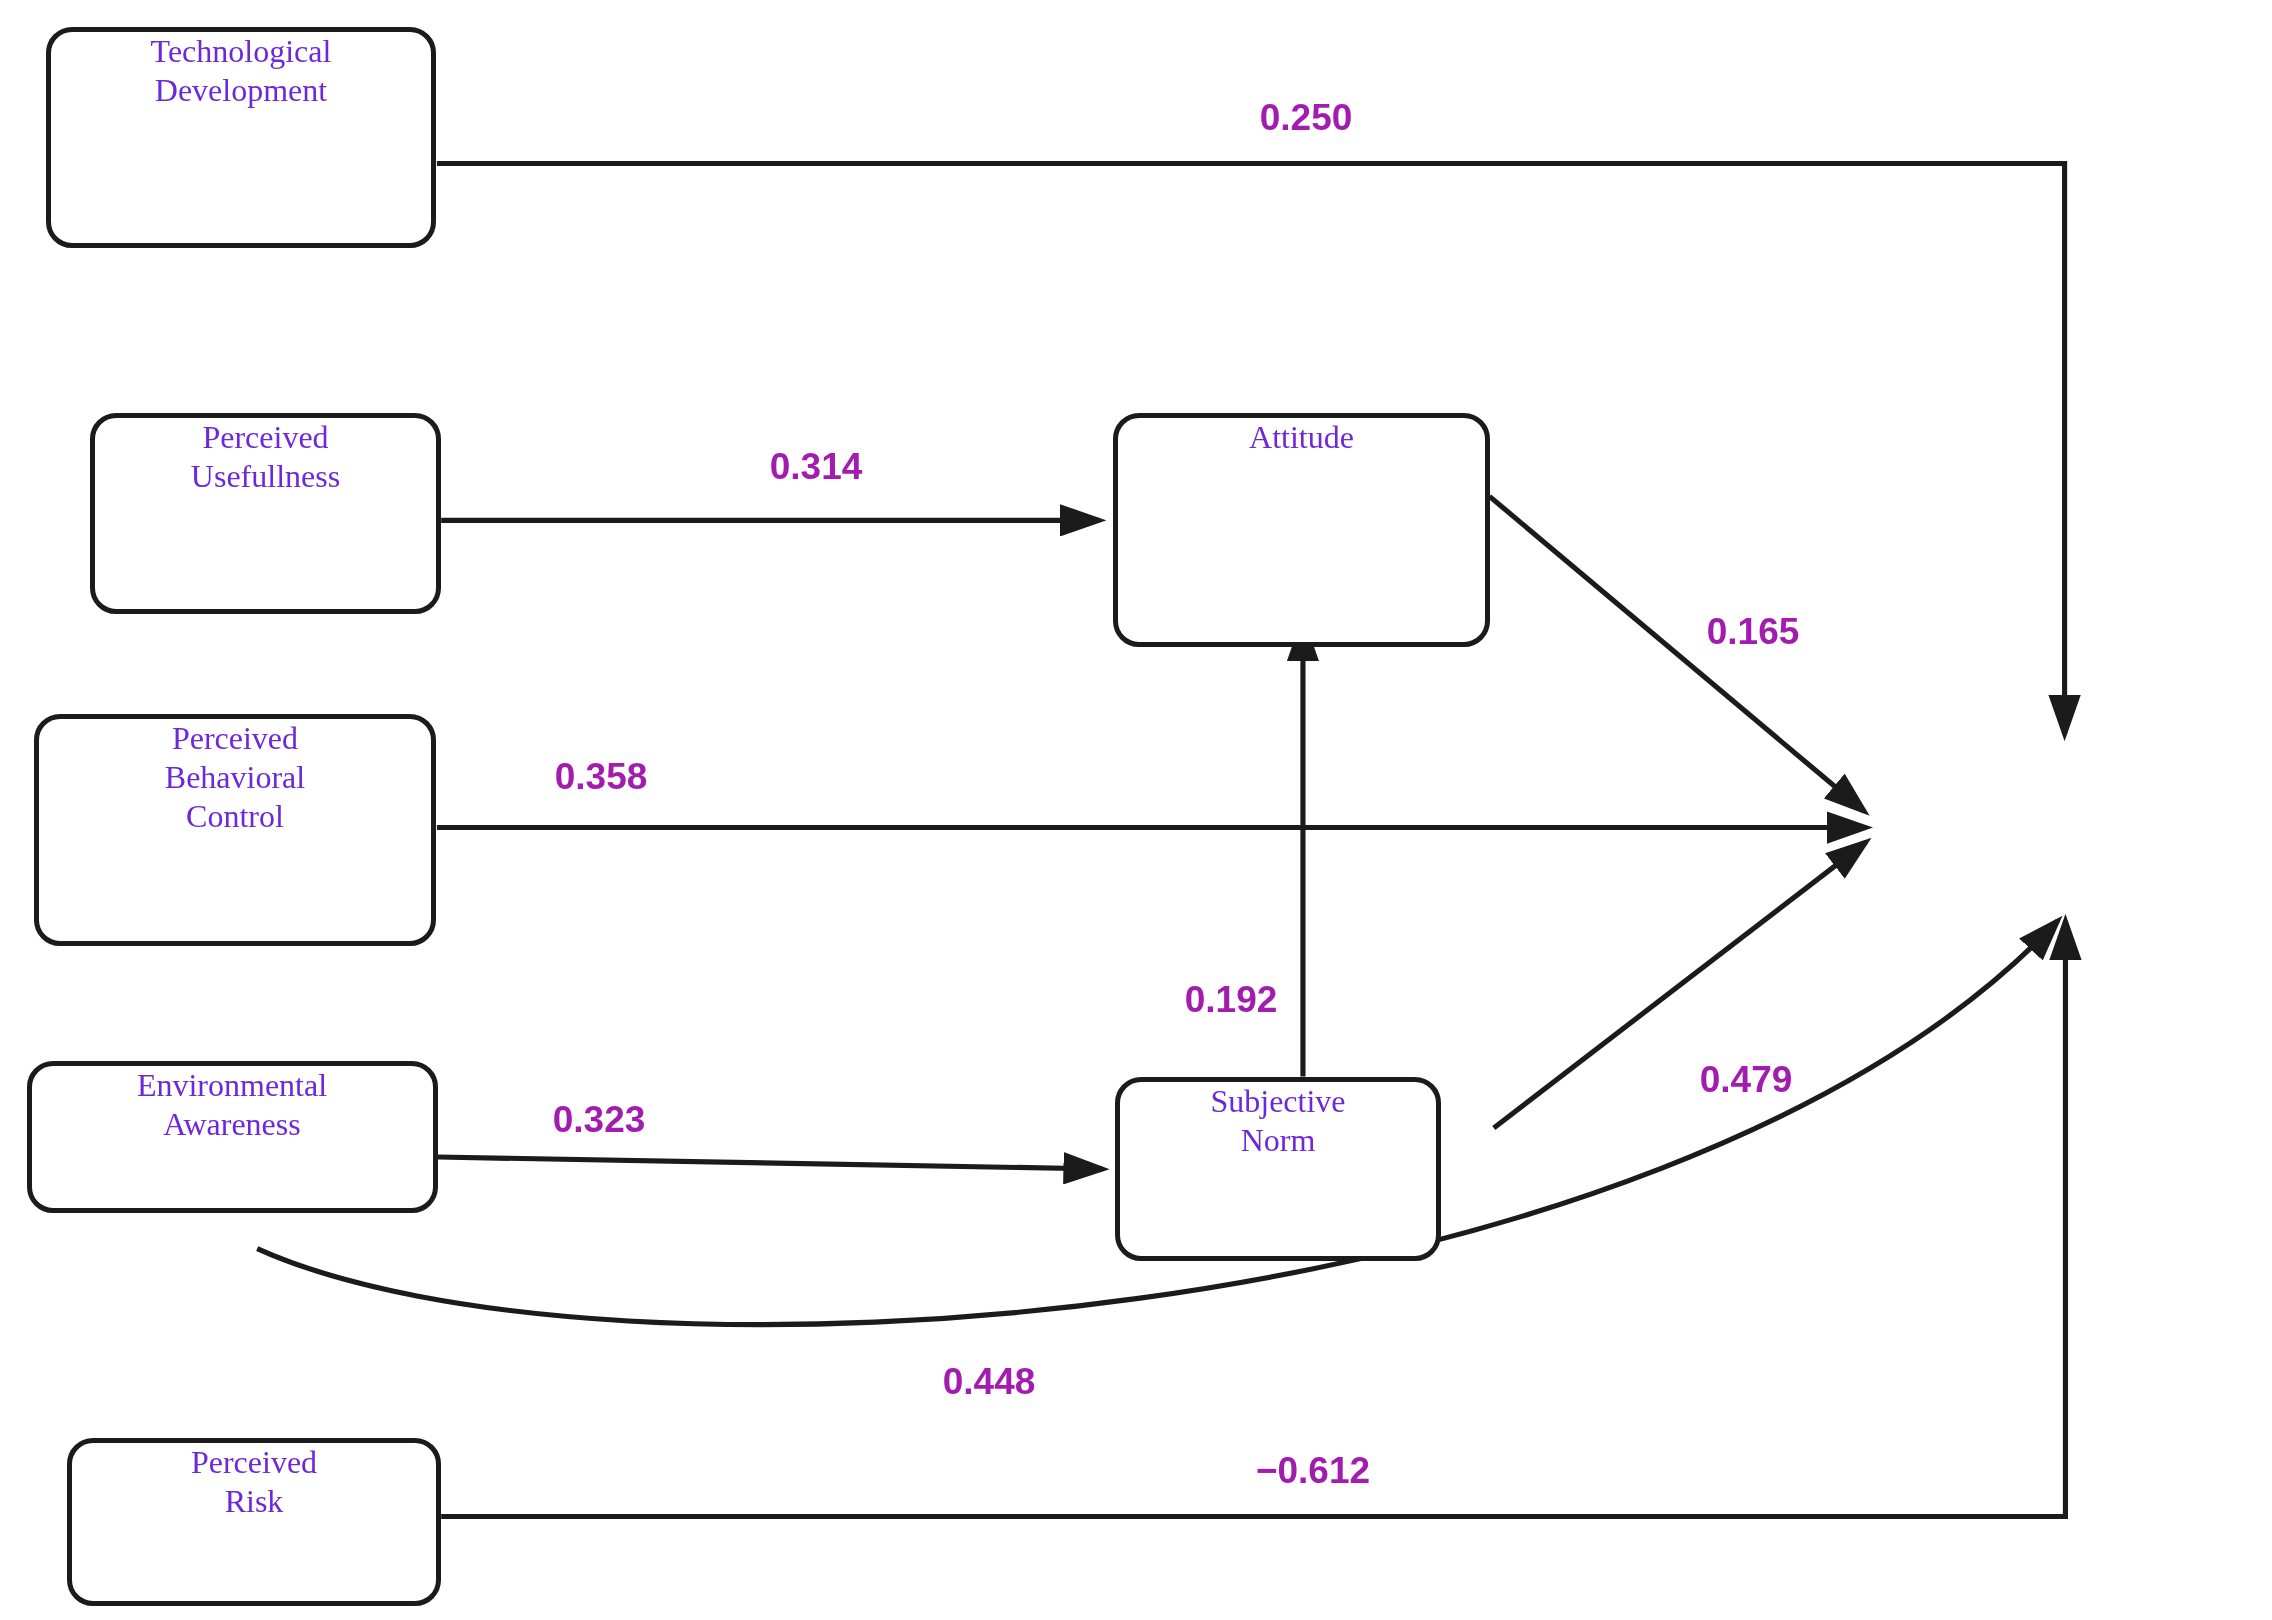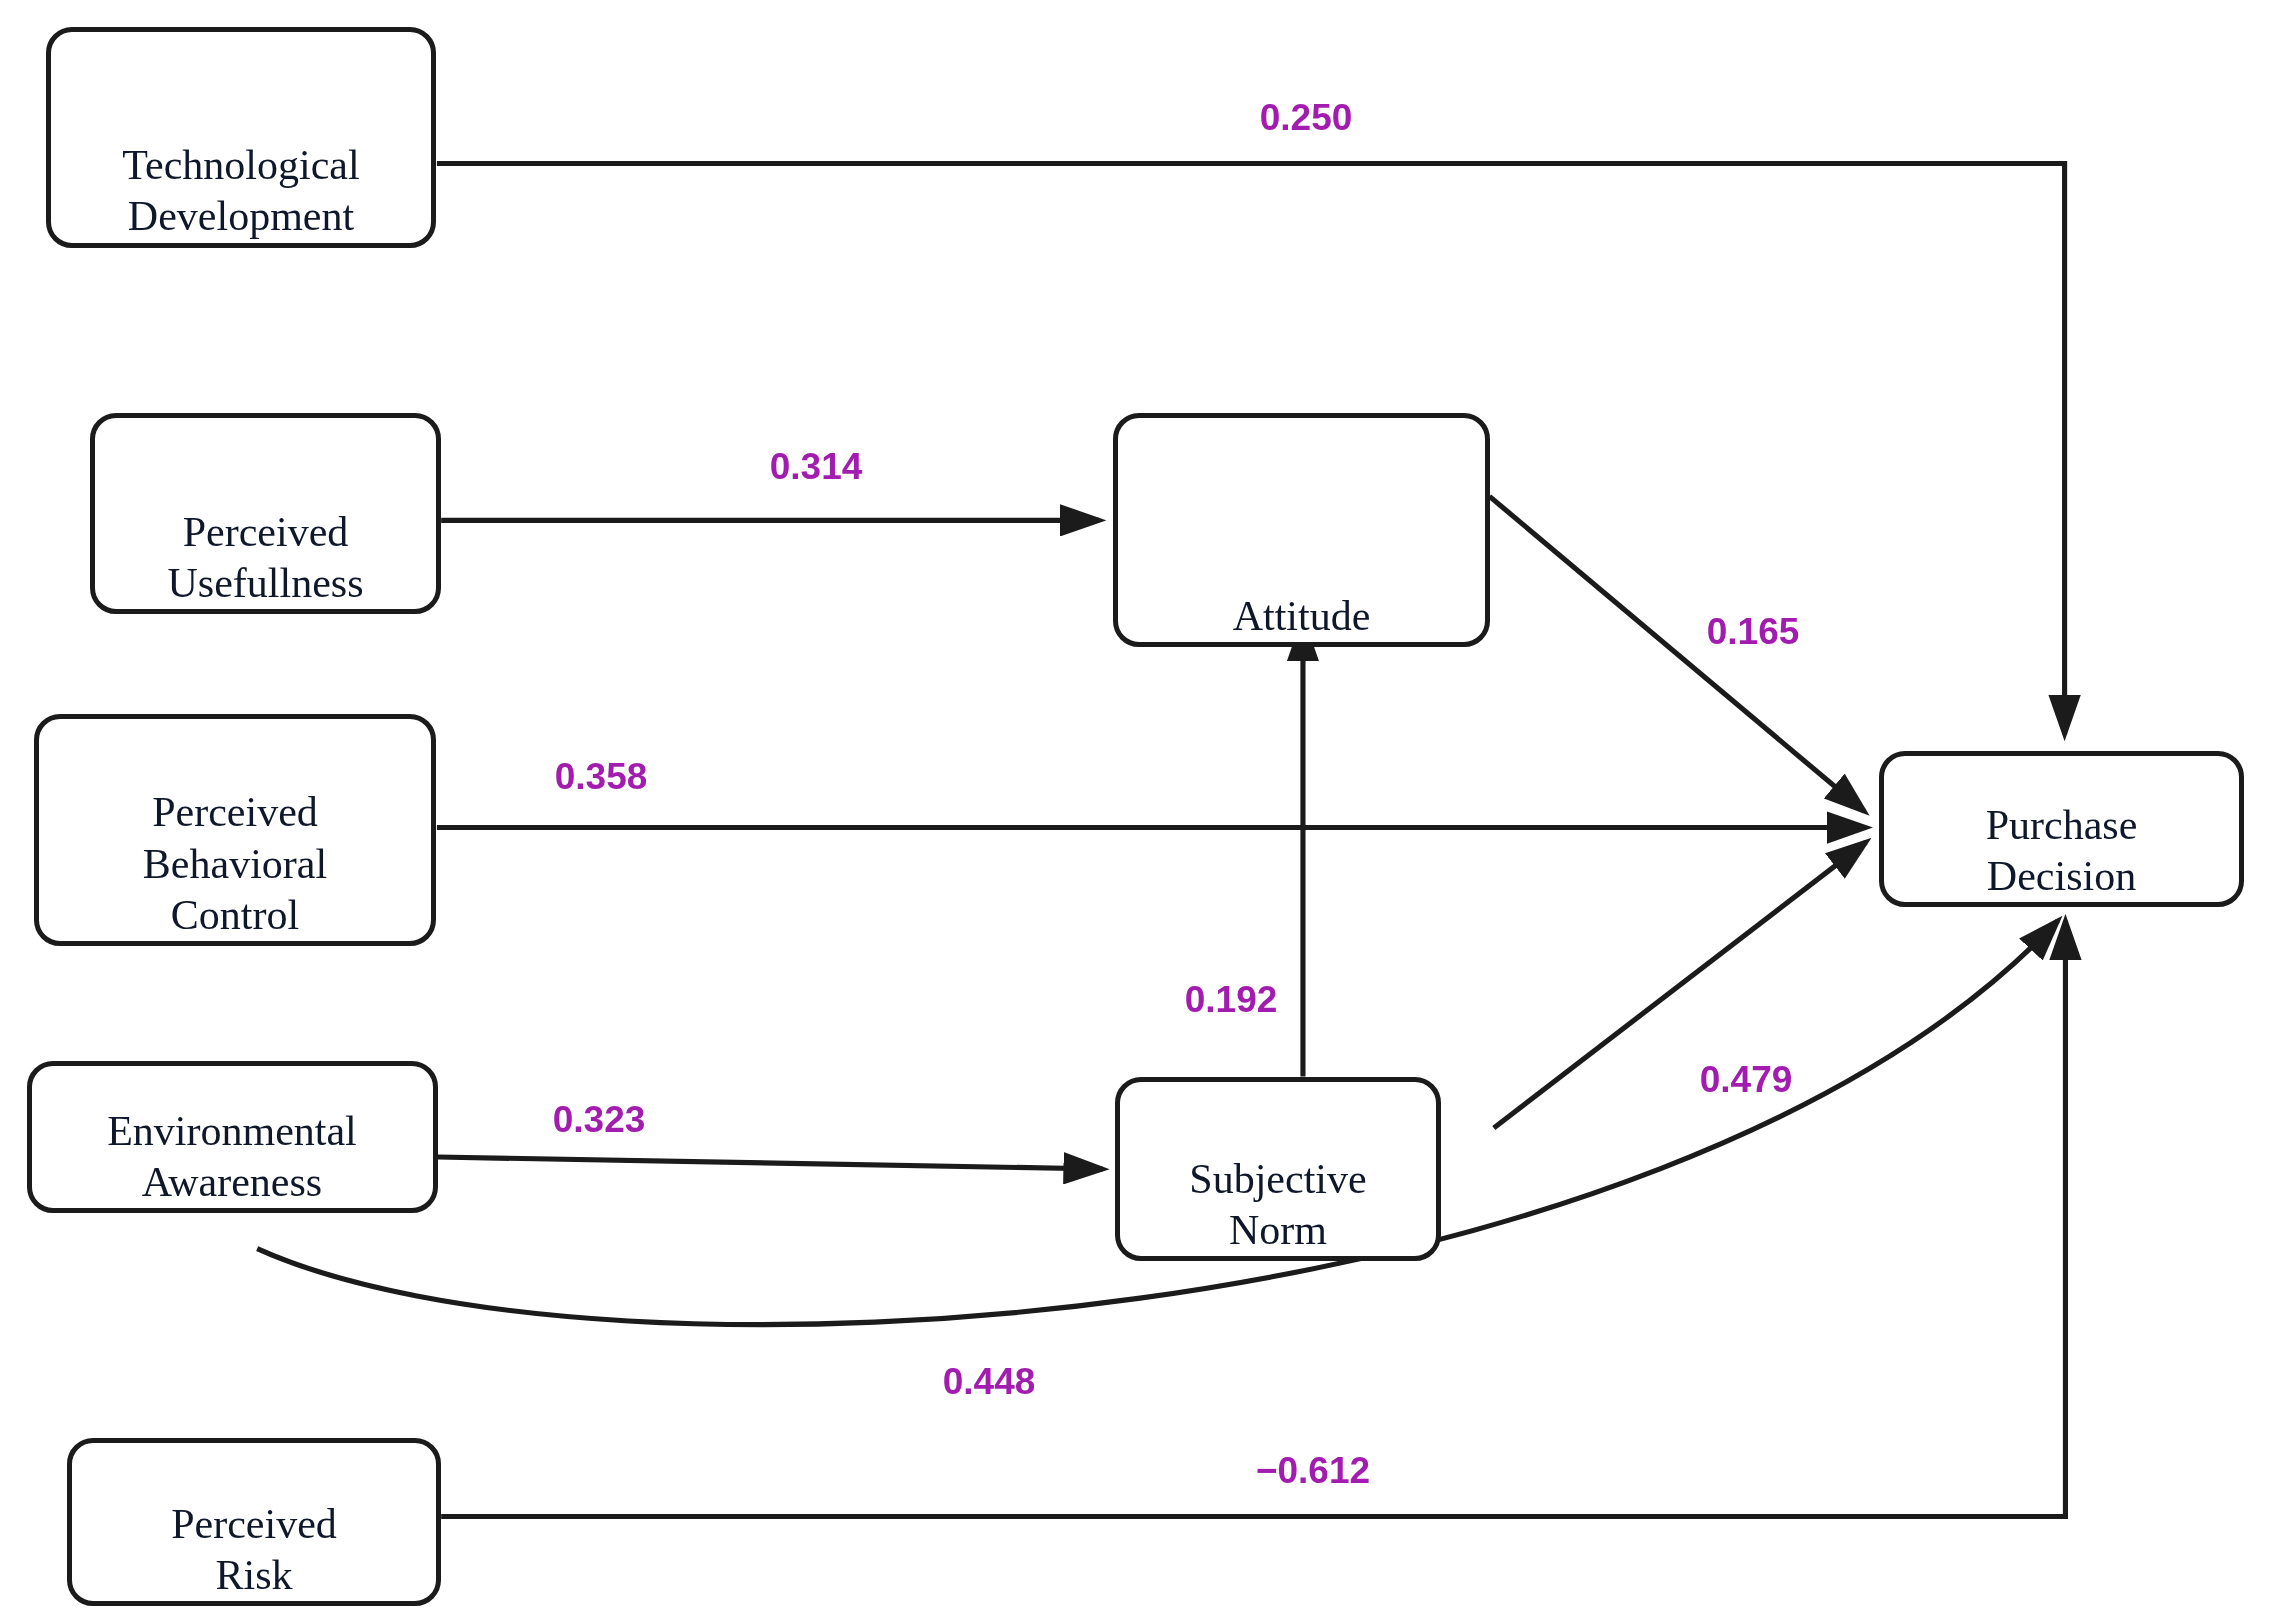--- a/index.html
+++ b/index.html
@@ -22,25 +22,25 @@
     width: 2273px;
     height: 1620px;
   }
   .node {
     position: absolute;
     box-sizing: border-box;
     border: 5.1px solid #1b1b1b;
     border-radius: 26px;
     background: #ffffff;
     display: flex;
-    align-items: flex-end;
+    align-items: flex-start;
     justify-content: center;
     text-align: center;
-    color: #0f172a;
-    font-size: 42px;
+    color: #6d28d9;
+    font-size: 32px;
     line-height: 1.22;
     white-space: pre-line;
     z-index: 2;
   }
   .edge-label {
     position: absolute;
     transform: translate(-50%, -50%);
     font-family: "Liberation Sans", sans-serif;
     font-weight: bold;
     font-size: 37px;
@@ -101,24 +101,20 @@
 
   <div class="node" style="left:1113px; top:413px; width:377px; height:234px;">
     <span>Attitude</span>
   </div>
 
   <div class="node" style="left:1115px; top:1077px; width:326px; height:184px;">
     <span>Subjective
 Norm</span>
   </div>
 
-  <div class="node" style="left:1879px; top:751px; width:365px; height:156px;">
-    <span>Purchase
-Decision</span>
-  </div>
 
   <div class="edge-label" style="left:1306px; top:118px;">0.250</div>
   <div class="edge-label" style="left:816px; top:467px;">0.314</div>
   <div class="edge-label" style="left:1753px; top:632px;">0.165</div>
   <div class="edge-label" style="left:601px; top:777px;">0.358</div>
   <div class="edge-label" style="left:1231px; top:1000px;">0.192</div>
   <div class="edge-label" style="left:599px; top:1120px;">0.323</div>
   <div class="edge-label" style="left:1746px; top:1080px;">0.479</div>
   <div class="edge-label" style="left:989px; top:1382px;">0.448</div>
   <div class="edge-label" style="left:1313px; top:1471px;">−0.612</div>

